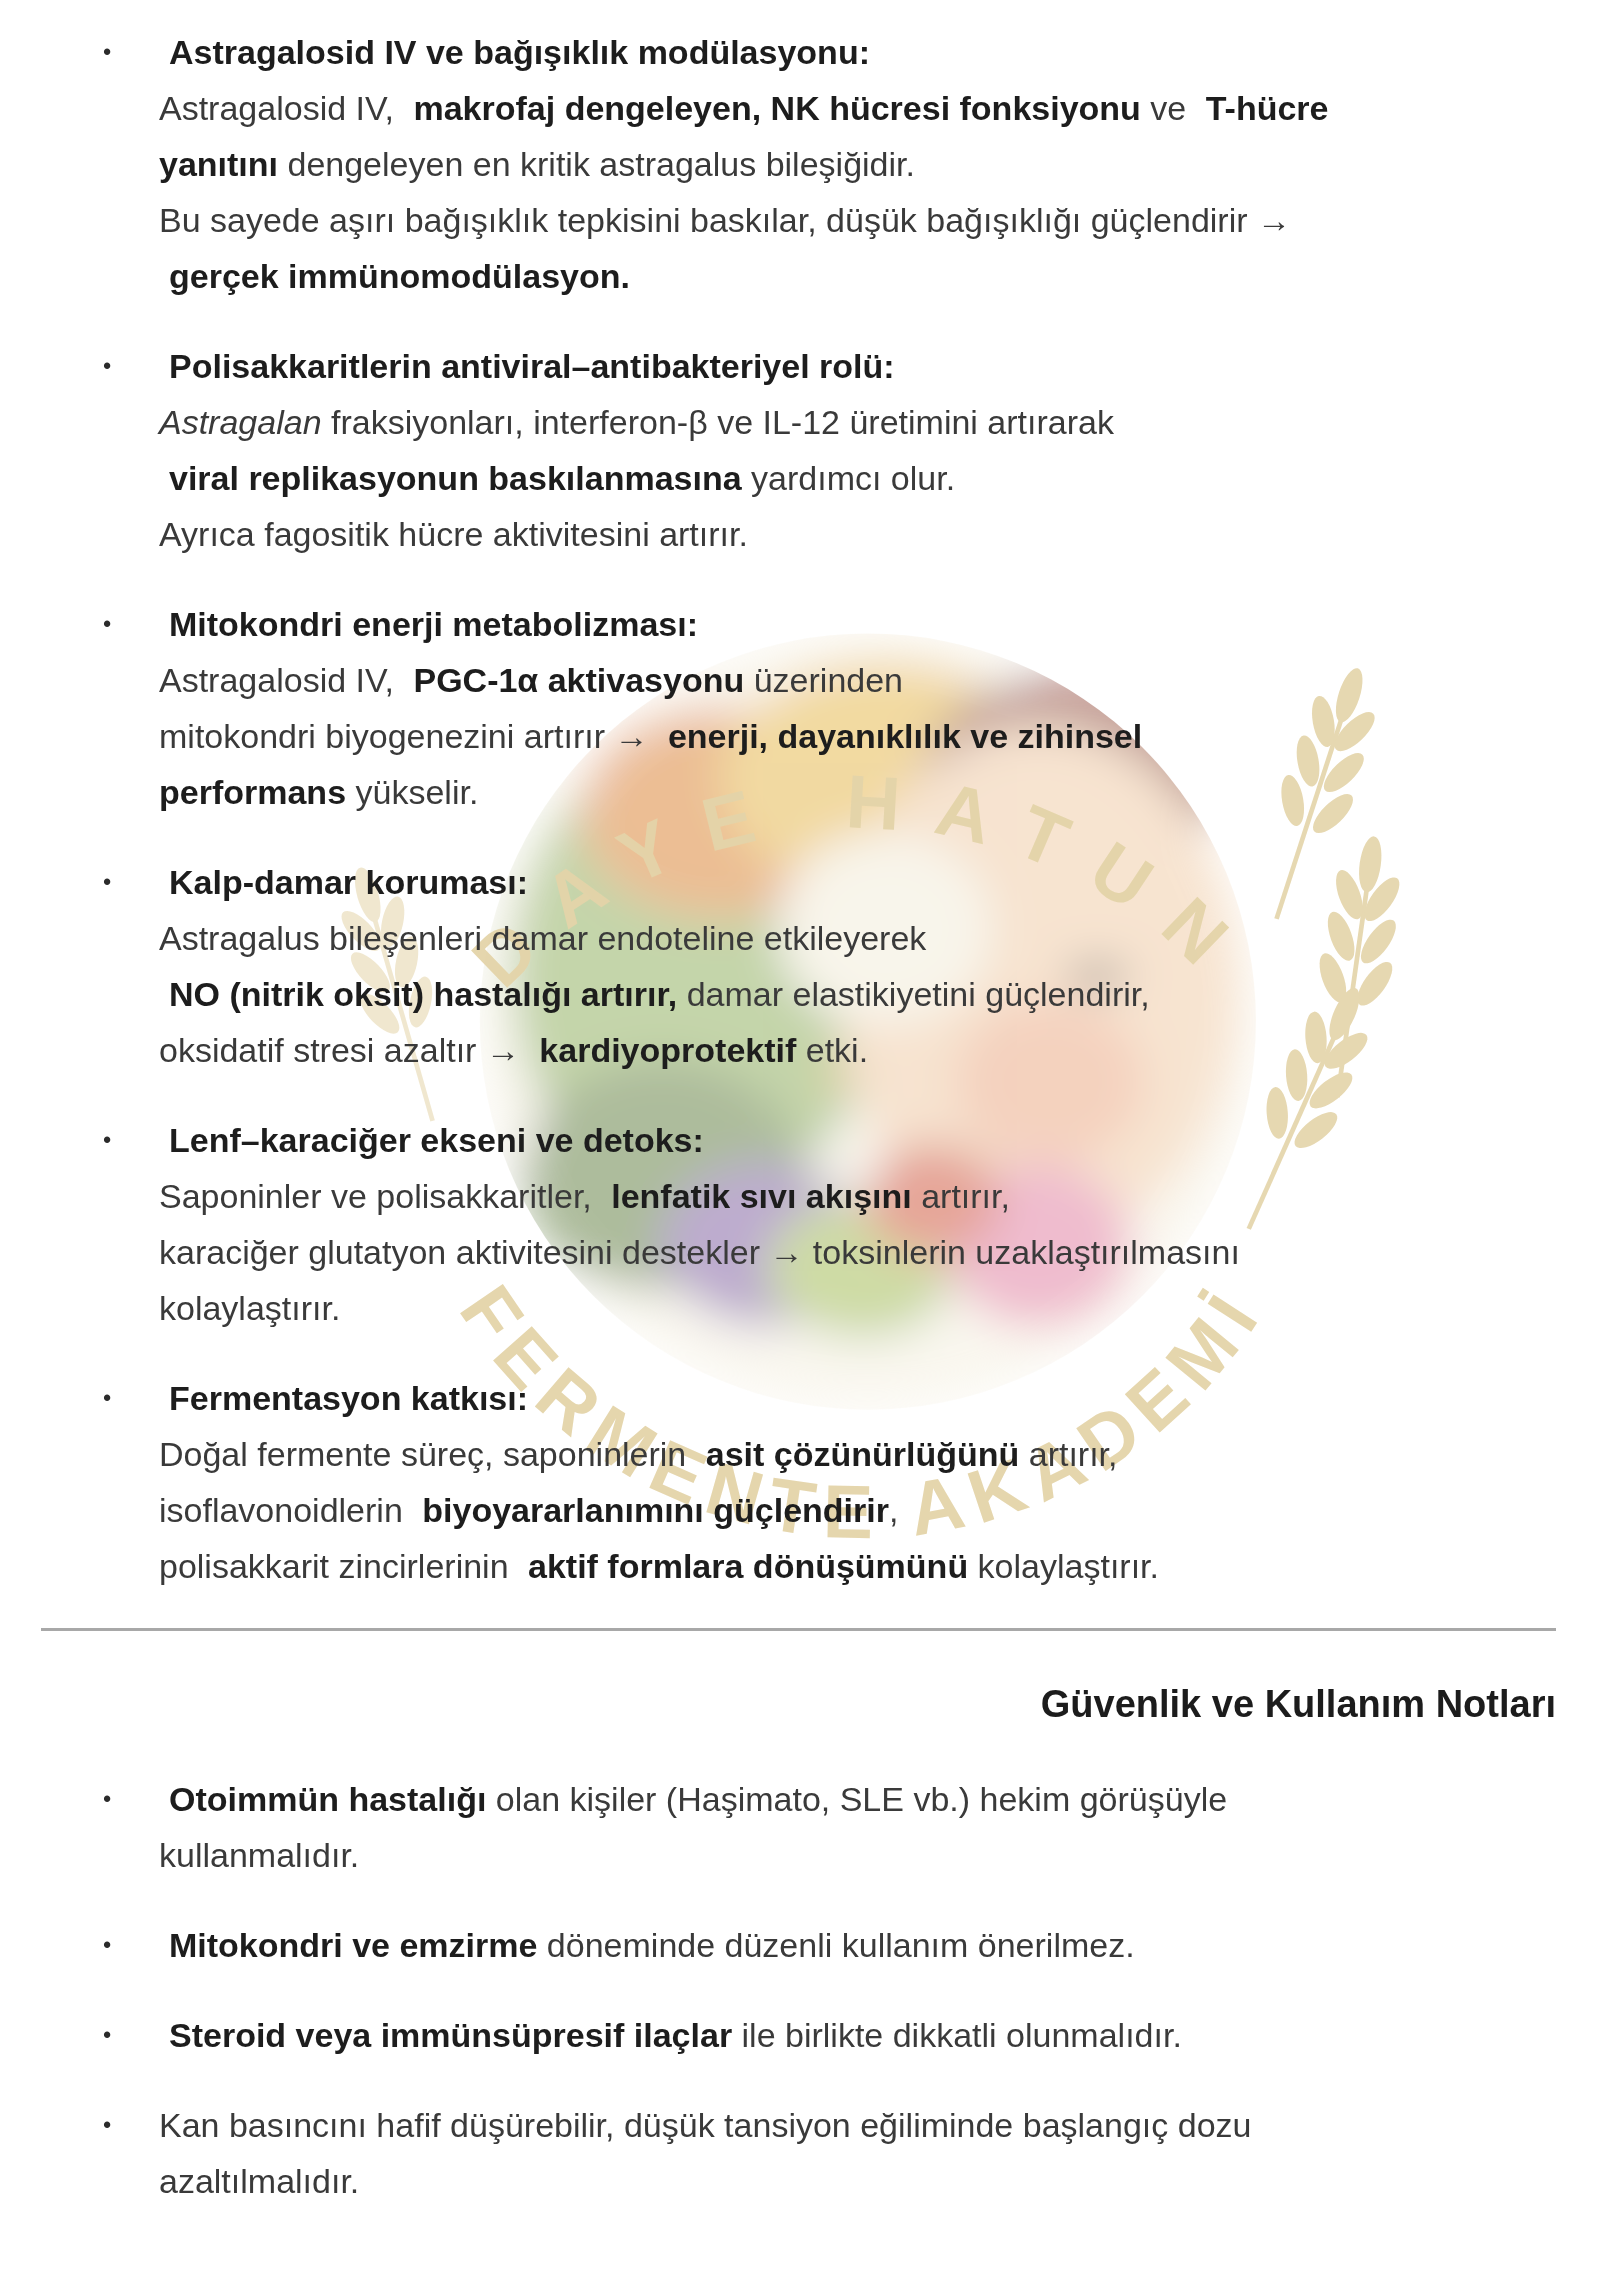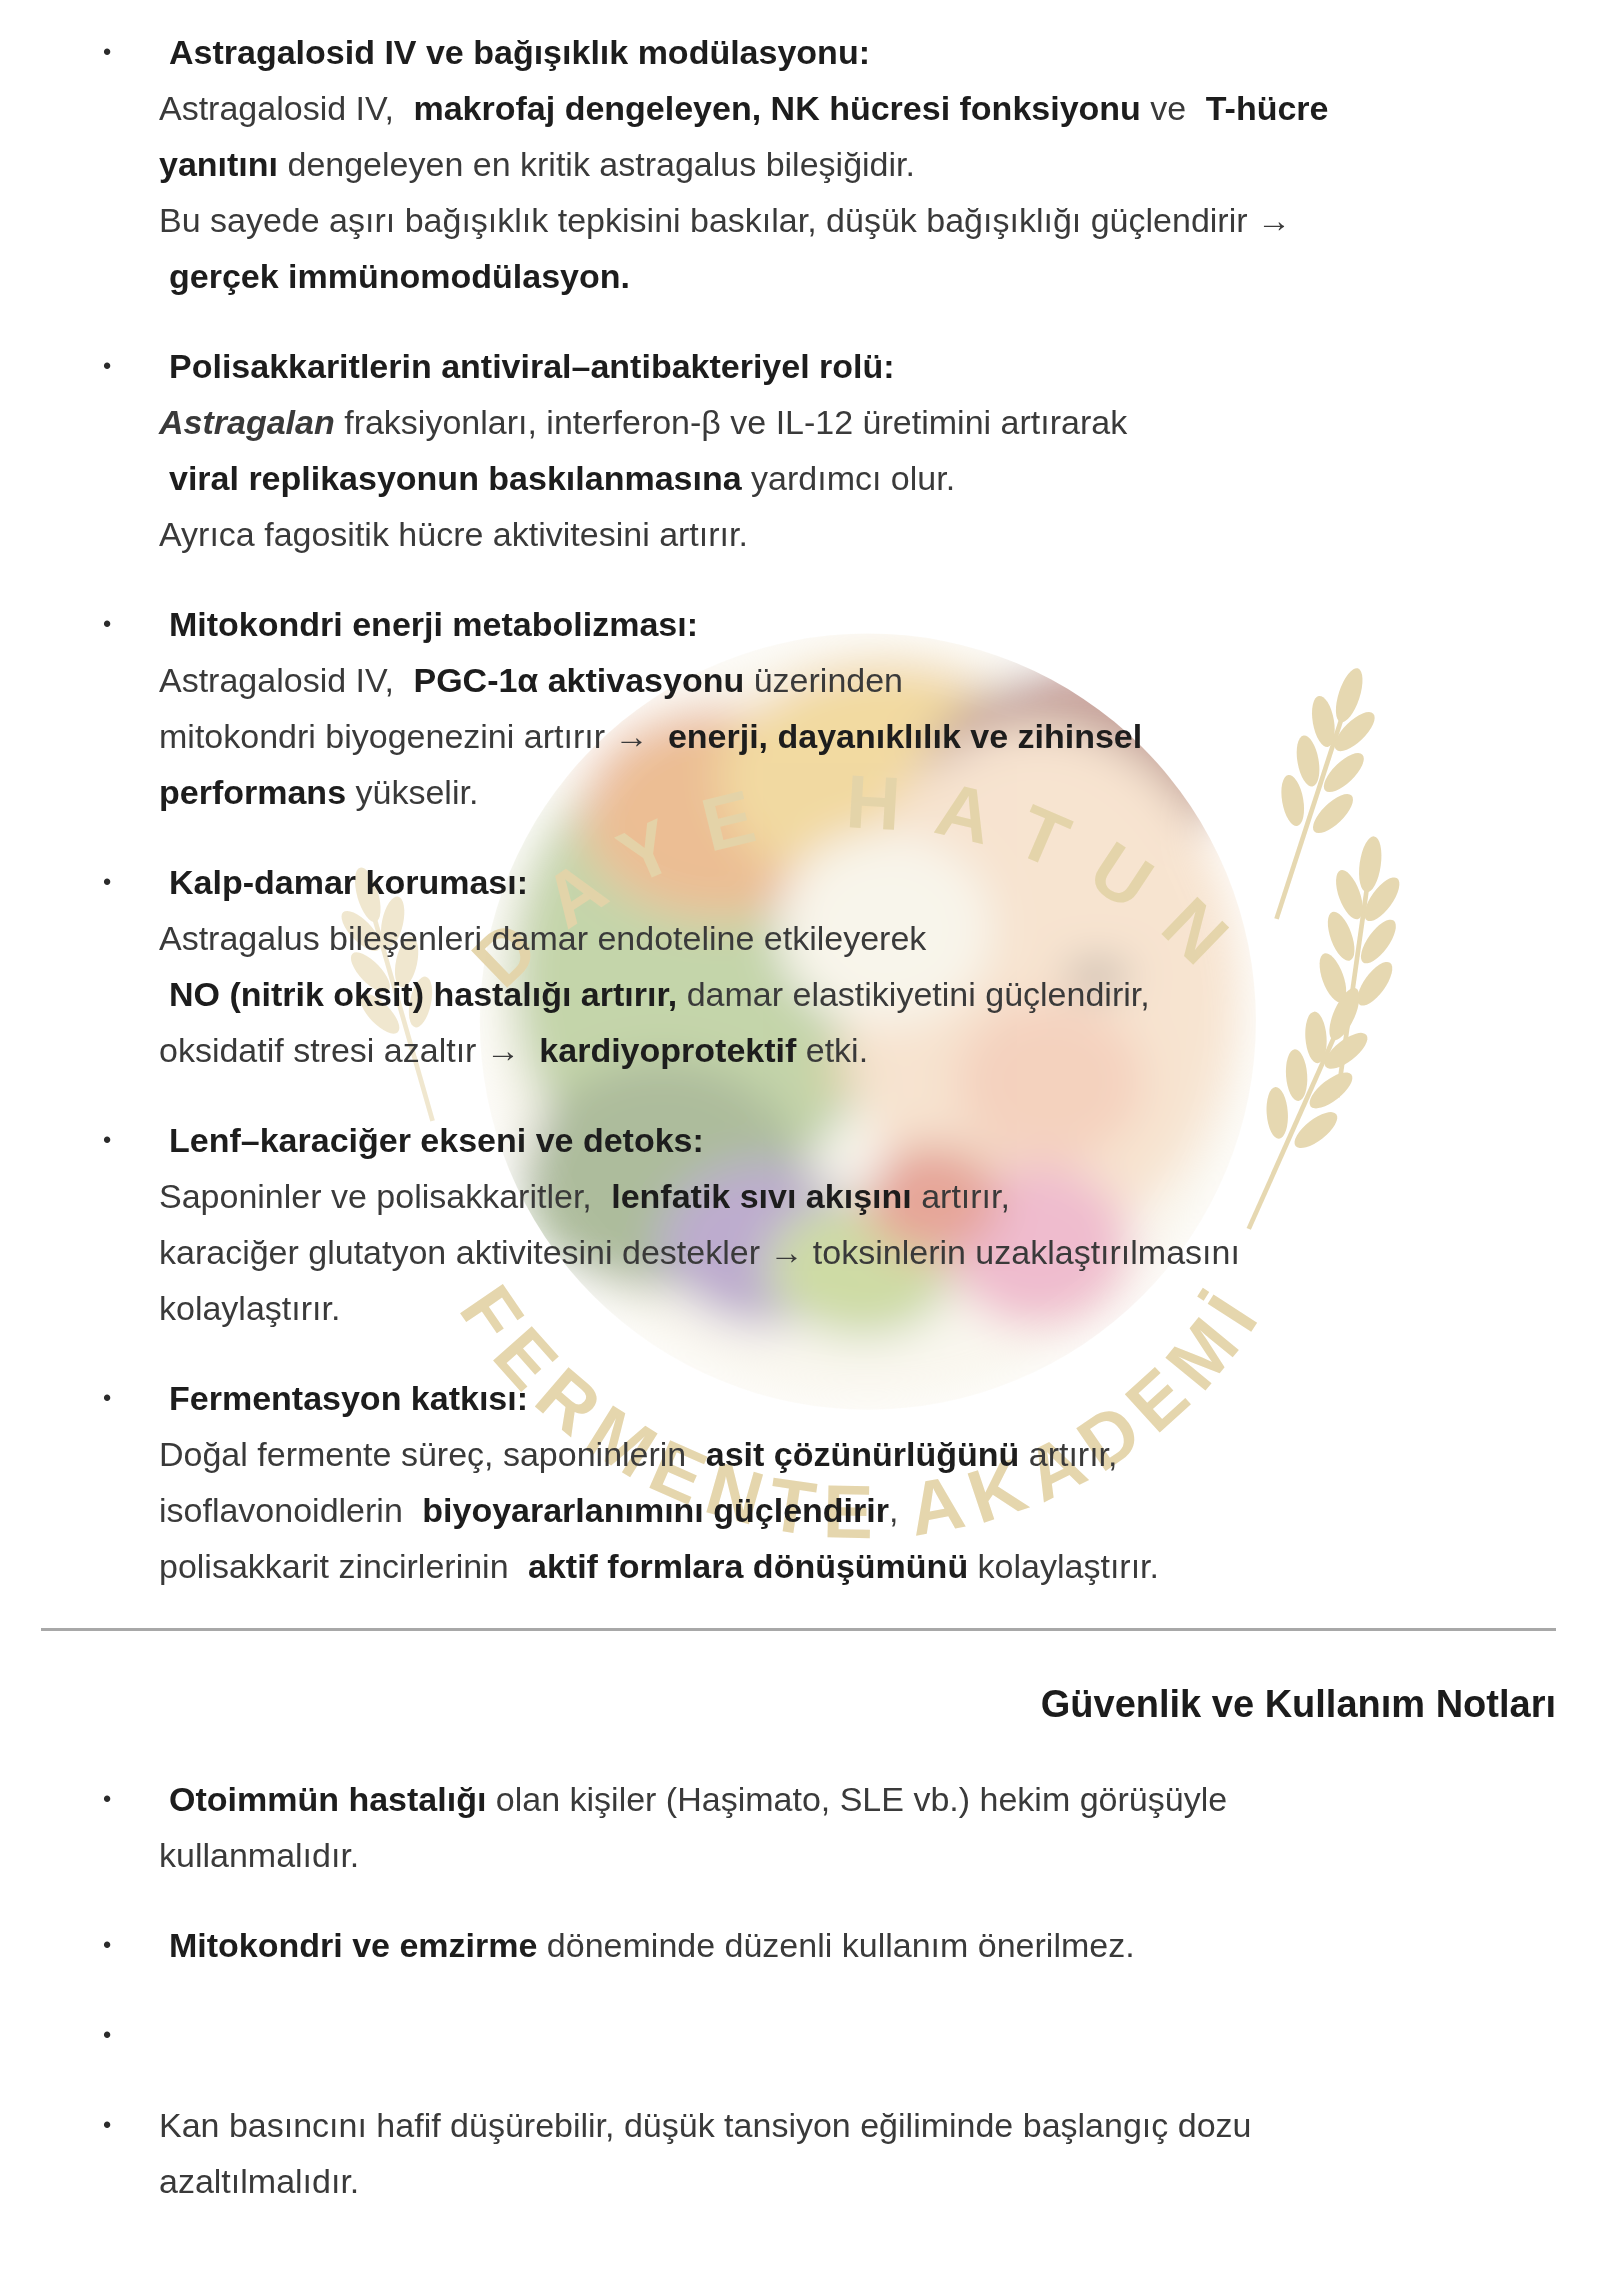--- a/index.html
+++ b/index.html
@@ -49,21 +49,21 @@
     flex:none;
     width:56px;
     font-size:23.5px;
     line-height:56px;
     color:#2b2b2b;
   }
   .btxt{
     white-space:pre-wrap;
   }
   .btxt .b{font-weight:bold;color:#1d1d1d;margin-left:10px;}
-  .btxt .i{font-style:italic;font-weight:bold;}
+  .btxt .i{font-style:italic;}
   .divider{
     height:3.1px;
     background:#a8a8a8;
     margin:31px 0 0 0;
   }
   h2.section{
     font-size:38px;
     font-weight:bold;
     color:#1c1c1c;
     margin:52px 0 45px 0;
@@ -196,20 +196,21 @@
 kullanmalıdır.</span></div>
       </li>
 
       <li class="bullet">
         <span class="marker">•</span>
         <div class="btxt"><span class="b">Mitokondri ve emzirme</span><span> döneminde düzenli kullanım önerilmez.</span></div>
       </li>
 
       <li class="bullet">
         <span class="marker">•</span>
+        <div class="btxt"><span class="b">Steroid veya immünsüpresif ilaçlar</span><span> ile birlikte dikkatli olunmalıdır.</span></div>
       </li>
 
       <li class="bullet">
         <span class="marker">•</span>
         <div class="btxt"><span>Kan basıncını hafif düşürebilir, düşük tansiyon eğiliminde başlangıç dozu
 azaltılmalıdır.</span></div>
       </li>
     </ul>
 
 </div>

